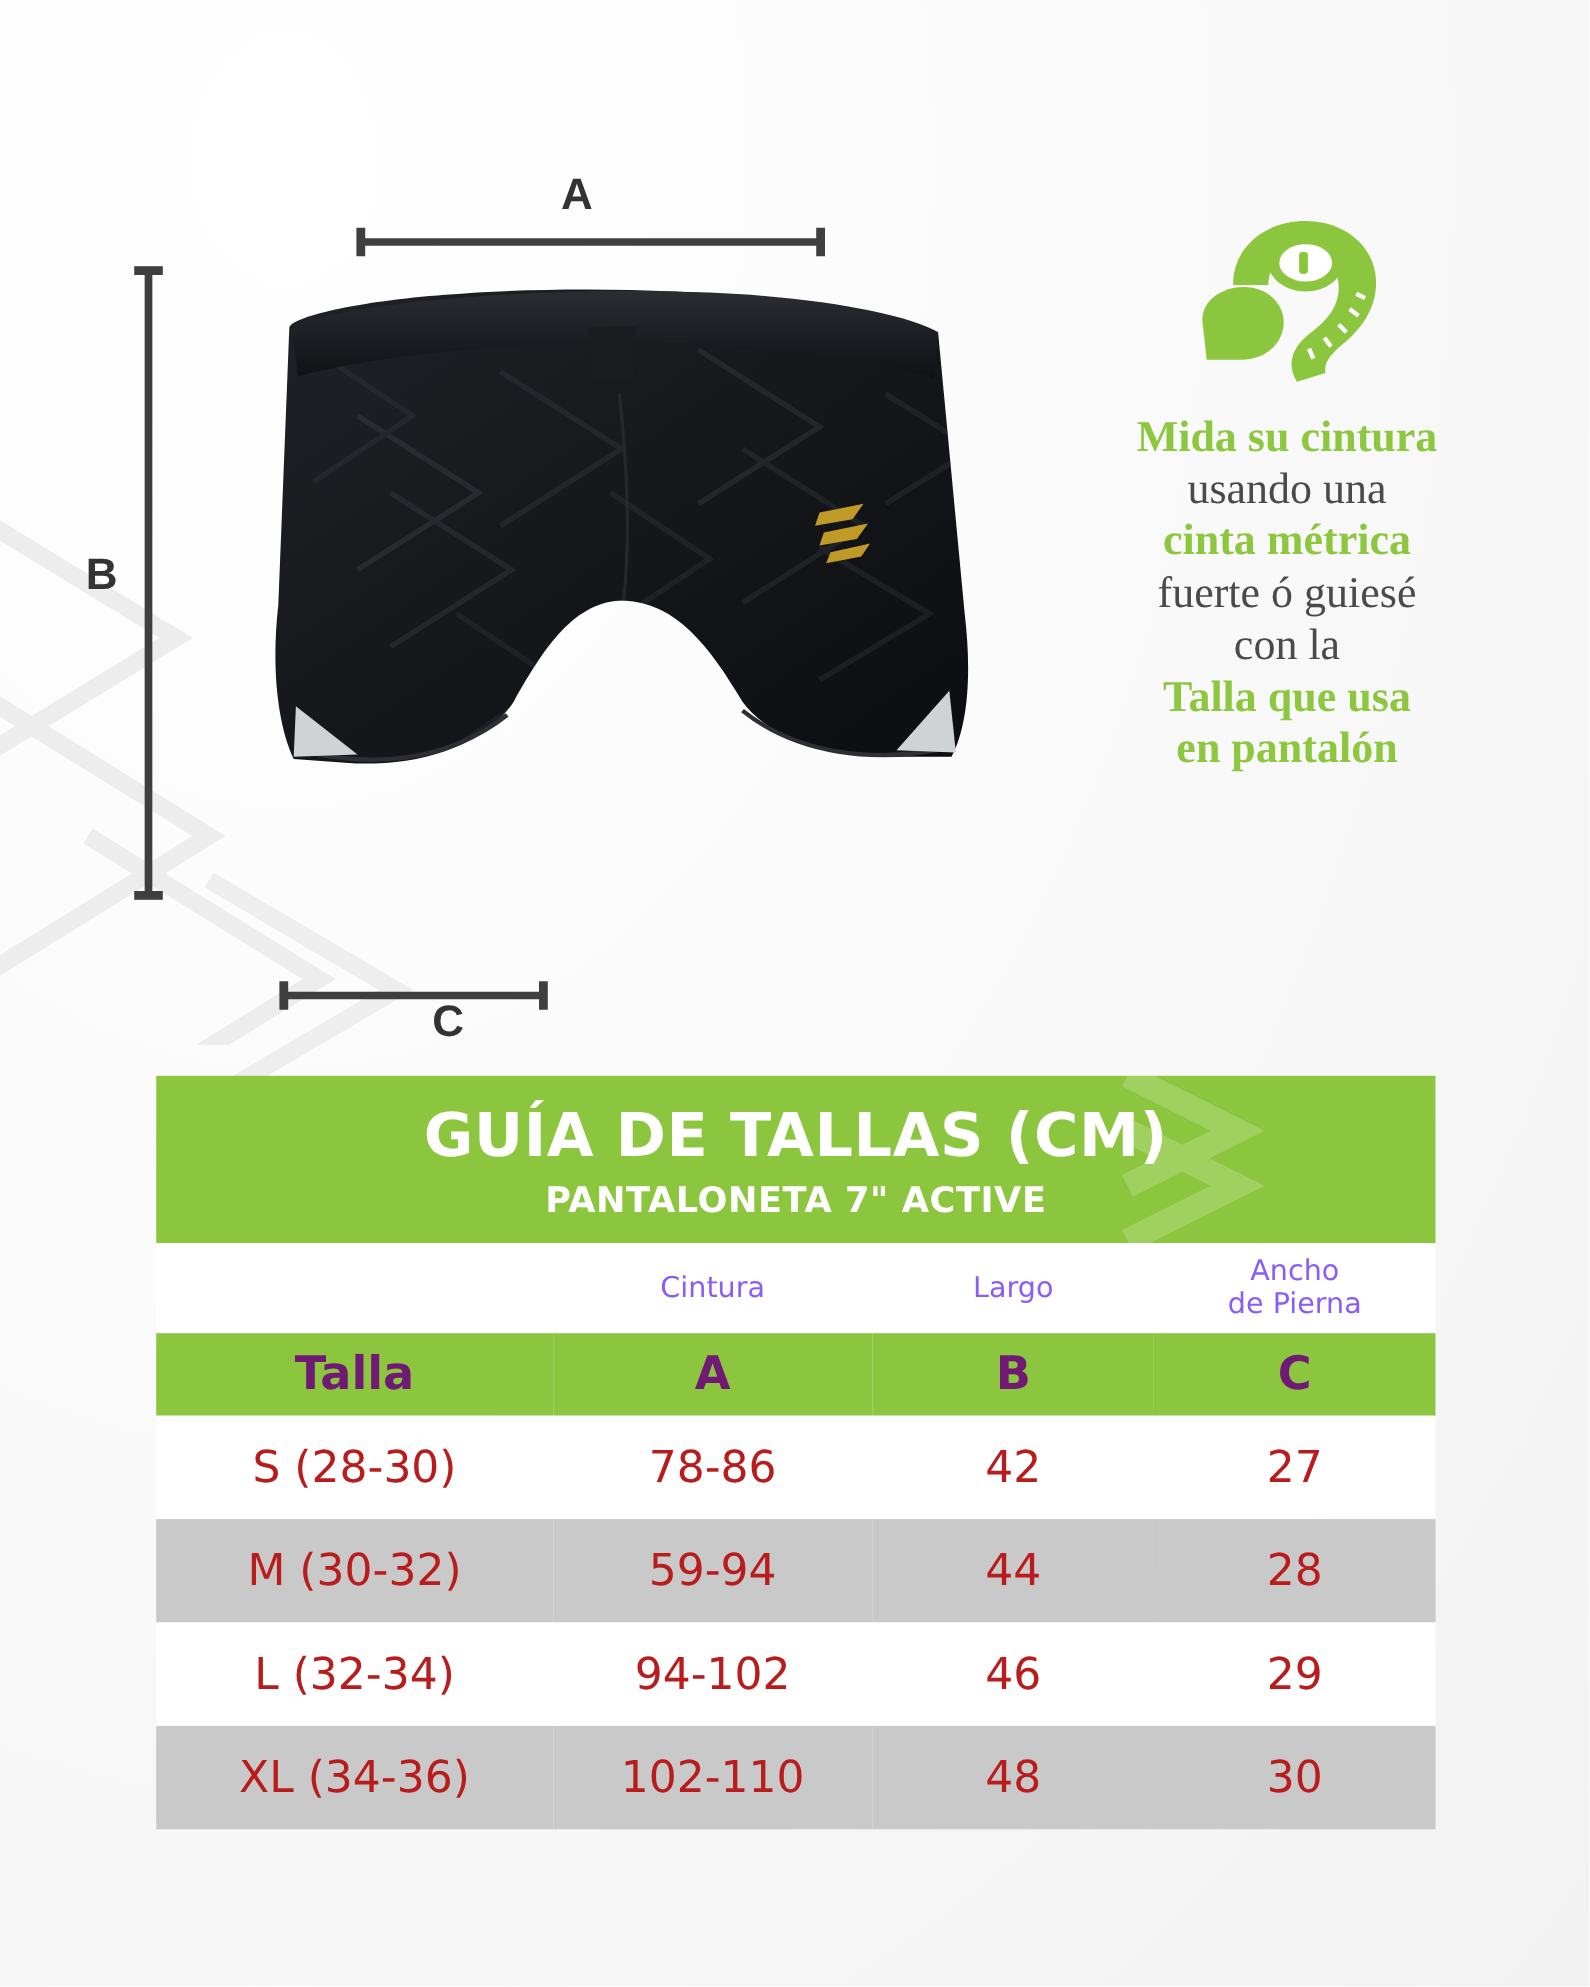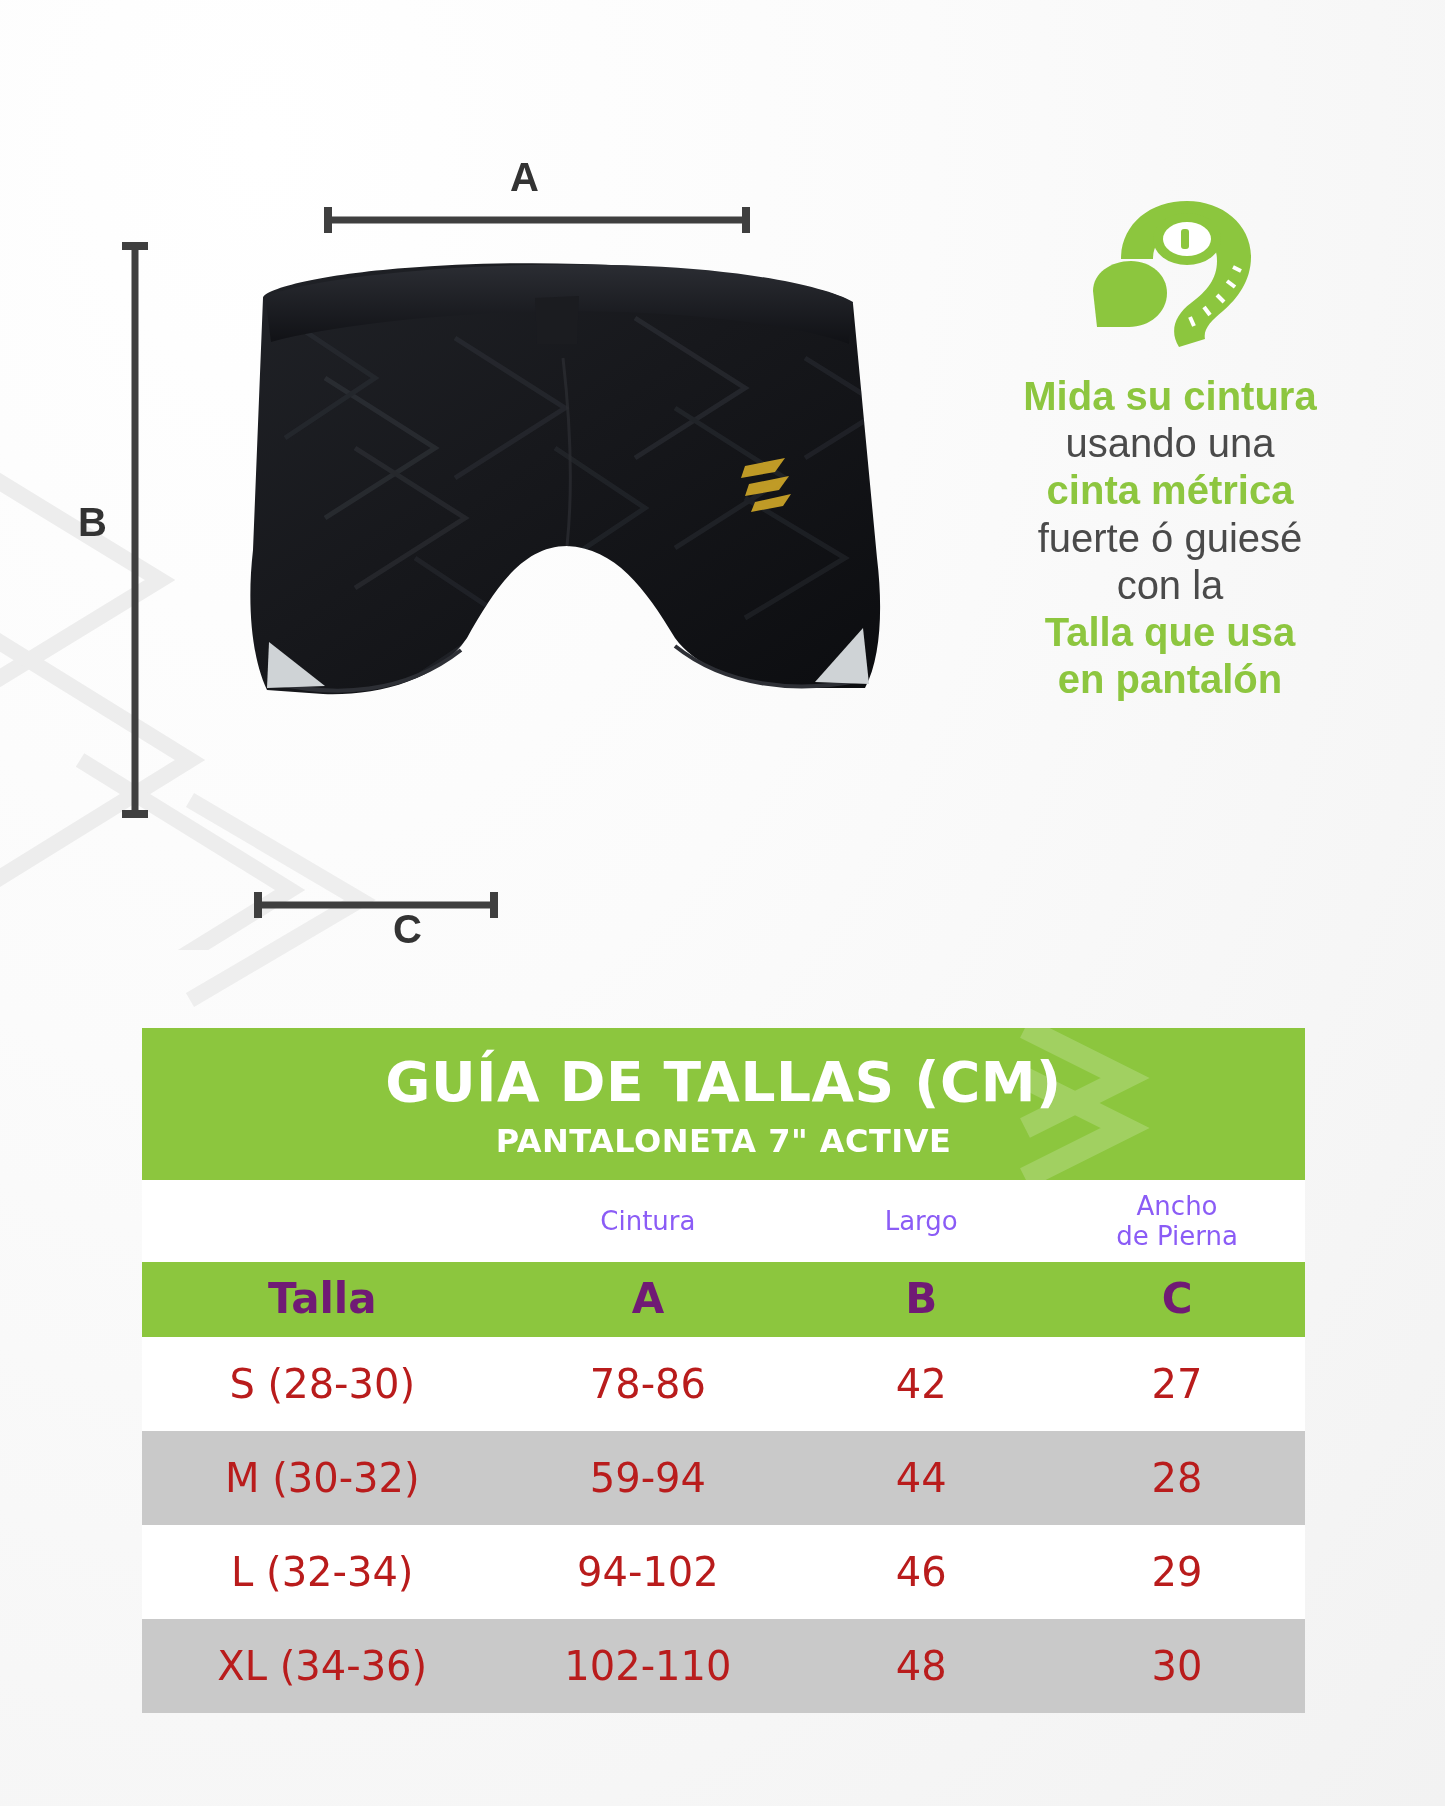--- a/index.html
+++ b/index.html
@@ -104,33 +104,33 @@
   }
   .tape-icon {
     width: 175px;
     height: 160px;
     margin: 0 auto 18px auto;
   }
   .info-text {
     font-size: 40px;
     line-height: 1.18;
     color: #4a4a4a;
-    font-family: Liberation Sans, sans-serif;
+    font-family: Liberation Serif, serif;
   }
   .info-text .accent {
     color: #8dc63f;
     font-weight: bold;
   }
   .info-line { display: block; }
 
   
   .table-block {
     position: absolute;
     left: 142px;
-    top: 1028px;
+    top: 978px;
     width: 1163px;
   }
   .table-header {
     background: #8cc63e;
     padding: 22px 0 20px 0;
     text-align: center;
     position: relative;
     overflow: hidden;
   }
   .table-header .deco {

